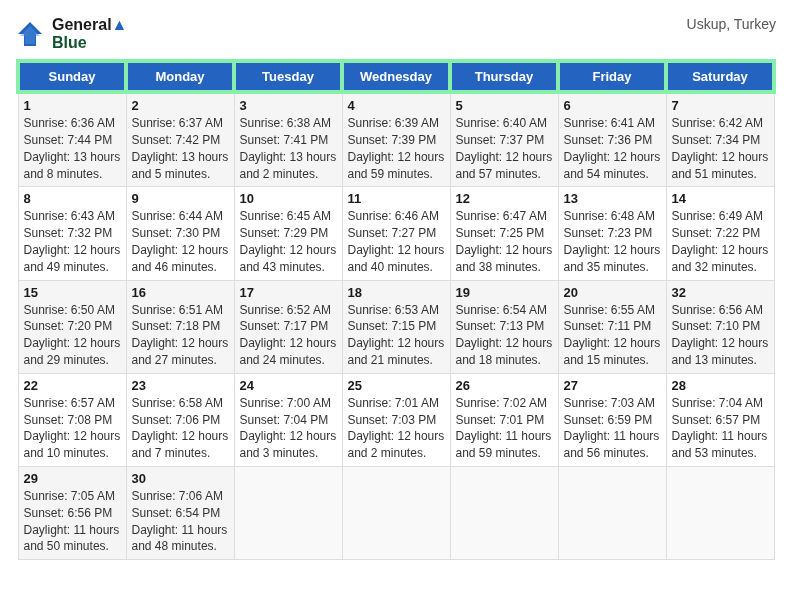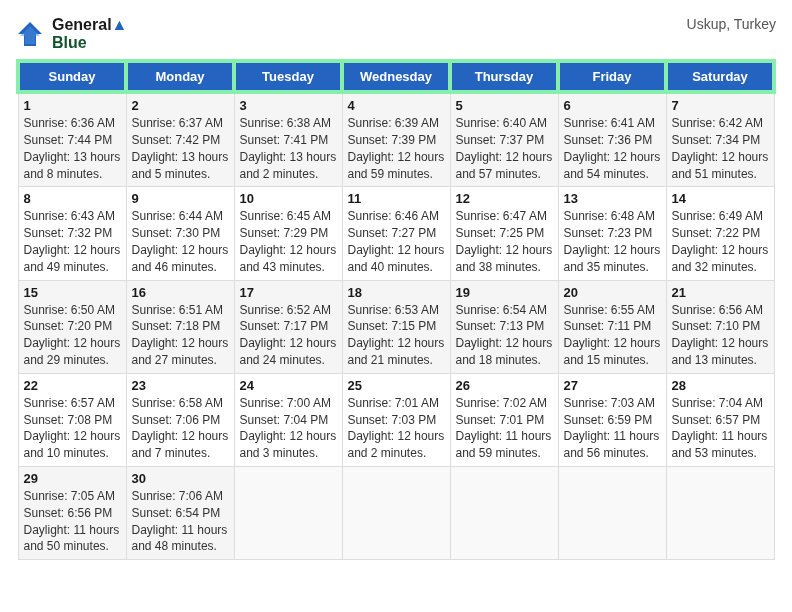--- a/index.html
+++ b/index.html
@@ -197,21 +197,21 @@
         </td>
         <td>
           <span class="day-num">19</span>
           <div class="day-info"><span>Sunrise: 6:54 AM</span><br><span>Sunset: 7:13 PM</span><br><span>Daylight: 12 hours and 18 minutes.</span></div>
         </td>
         <td>
           <span class="day-num">20</span>
           <div class="day-info"><span>Sunrise: 6:55 AM</span><br><span>Sunset: 7:11 PM</span><br><span>Daylight: 12 hours and 15 minutes.</span></div>
         </td>
         <td>
-          <span class="day-num">21</span>
+          <span class="day-num">32</span>
           <div class="day-info"><span>Sunrise: 6:56 AM</span><br><span>Sunset: 7:10 PM</span><br><span>Daylight: 12 hours and 13 minutes.</span></div>
         </td>
       </tr>
       <tr>
         <td>
           <span class="day-num">22</span>
           <div class="day-info"><span>Sunrise: 6:57 AM</span><br><span>Sunset: 7:08 PM</span><br><span>Daylight: 12 hours and 10 minutes.</span></div>
         </td>
         <td>
           <span class="day-num">23</span>

